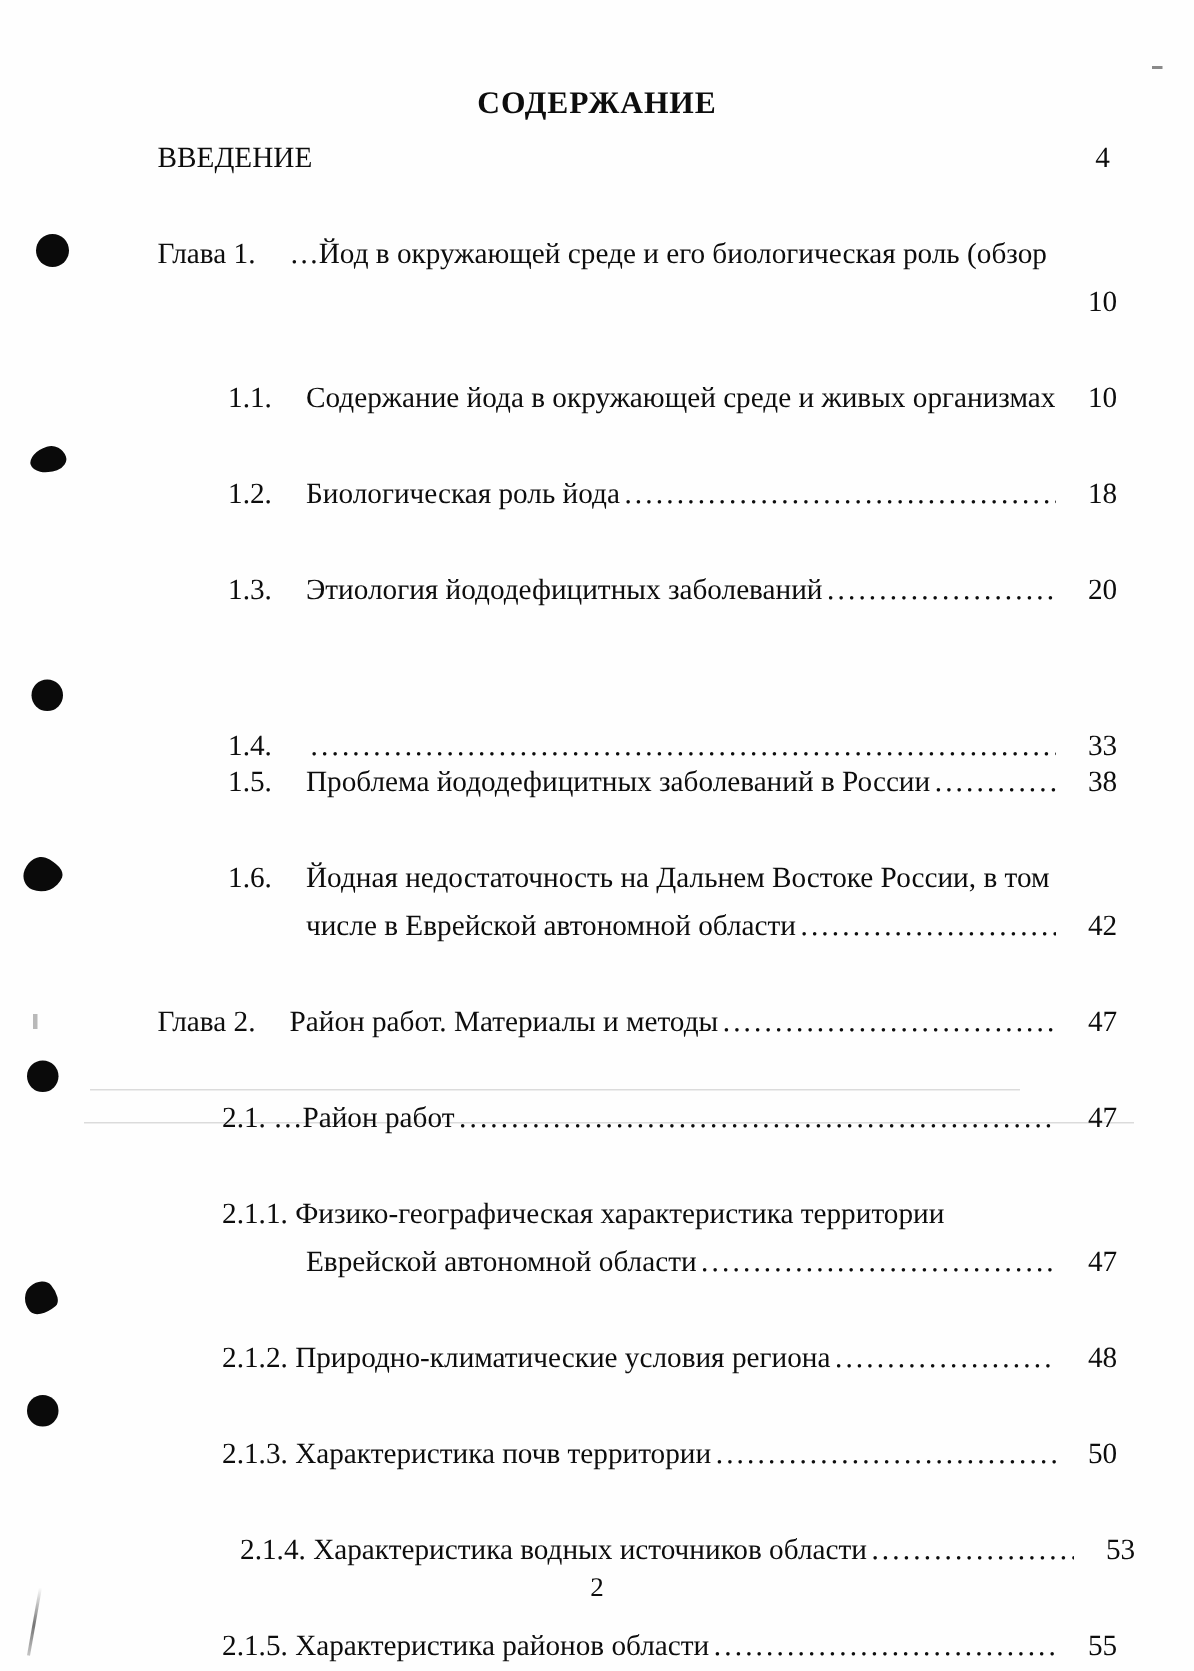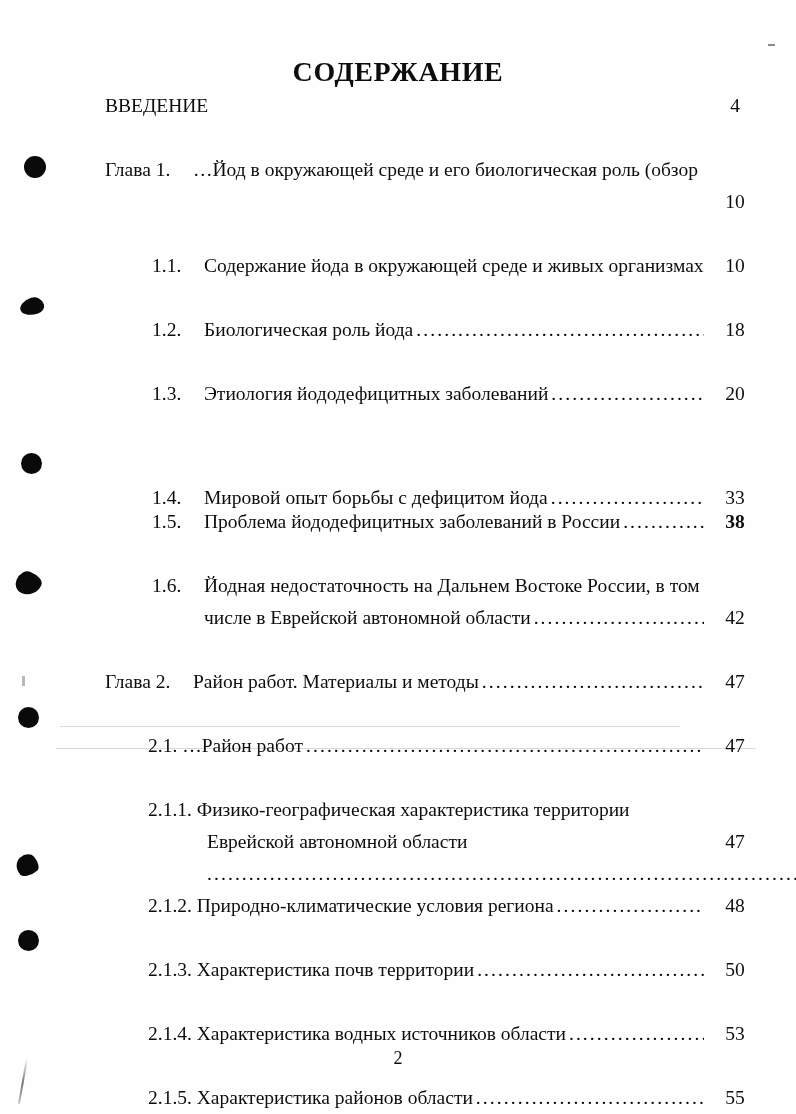--- a/index.html
+++ b/index.html
@@ -60,21 +60,21 @@
     pointer-events: none;
   }
 
   
   #title {
     position: absolute;
     top: 56px;
     left: 0;
     width: 796px;
     text-align: center;
-    font-size: 28px;
+    font-size: 21px;
     font-weight: bold;
     letter-spacing: .6px;
   }
 
   #toc {
     position: absolute;
     top: 90px;
     left: 0;
     width: 796px;
   }
@@ -205,34 +205,33 @@
             <span class="txt">Этиология йододефицитных заболеваний</span>
             <span class="leader"></span>
           </span>
           <span class="pageno" style="left: 712px;">20</span>
         </div>
       </div>
       <div class="entry">
         <div class="ln" style="position: absolute; left: 0px; top: 192px; width: 796px; margin-top: 40px;">
           <span class="num" style="left: 152px;">1.4.</span>
           <span class="body" style="left: 204px; width: 500px;">
-            <span class="txt">Мировой опыт борьбы с дефицитом йода</span>
             <span class="leader"></span>
           </span>
           <span class="pageno" style="left: 712px;">33</span>
         </div>
       </div>
       <div class="entry">
         <div class="ln" style="position: absolute; left: 0px; top: 224px; width: 796px;">
           <span class="num" style="left: 152px;">1.5.</span>
           <span class="body" style="left: 204px; width: 500px;">
             <span class="txt">Проблема йододефицитных заболеваний в России</span>
             <span class="leader"></span>
           </span>
-          <span class="pageno" style="left: 712px; font-weight: bold;">38</span>
+          <span class="pageno" style="left: 712px;">38</span>
         </div>
       </div>
       <div class="entry">
         <div class="ln" style="position: absolute; left: 0px; top: 256px; width: 796px;">
           <span class="num" style="left: 152px;">1.6.</span>
           <span class="body no-leader" style="left: 204px; width: 500px;">
             <span class="txt">Йодная недостаточность на Дальнем Востоке России, в том</span>
           </span>
         </div>
         <div class="ln" style="position: absolute; left: 0px; top: 288px; width: 736px;">
@@ -262,21 +261,21 @@
           <span class="pageno" style="left: 712px;">47</span>
         </div>
       </div>
       <div class="entry">
         <div class="ln" style="position: absolute; left: 0px; top: 384px; width: 796px;">
           <span class="body no-leader" style="left: 148px; width: 556px;">
             <span class="txt">2.1.1. Физико-географическая характеристика территории</span>
           </span>
         </div>
         <div class="ln" style="position: absolute; left: 0px; top: 416px; width: 796px;">
-          <span class="body" style="left: 204px; width: 500px; flex-direction: column;">
+          <span class="body" style="left: 204px; width: 500px;">
             <span class="txt">Еврейской автономной области</span>
             <span class="leader"></span>
           </span>
           <span class="pageno" style="left: 712px;">47</span>
         </div>
       </div>
       <div class="entry">
         <div class="ln" style="position: absolute; left: 0px; top: 448px; width: 796px;">
           <span class="body" style="left: 148px; width: 556px;">
             <span class="txt">2.1.2. Природно-климатические условия региона</span>
@@ -288,21 +287,21 @@
       <div class="entry">
         <div class="ln" style="position: absolute; left: 0px; top: 480px; width: 796px;">
           <span class="body" style="left: 148px; width: 556px;">
             <span class="txt">2.1.3. Характеристика почв территории</span>
             <span class="leader"></span>
           </span>
           <span class="pageno" style="left: 712px;">50</span>
         </div>
       </div>
       <div class="entry">
-        <div class="ln" style="position: absolute; left: 0px; top: 512px; width: 641px;">
+        <div class="ln" style="position: absolute; left: 12px; top: 512px; width: 641px;">
           <span class="body" style="left: 148px; width: 556px;">
             <span class="txt">2.1.4. Характеристика водных источников области</span>
             <span class="leader"></span>
           </span>
           <span class="pageno" style="left: 712px;">53</span>
         </div>
       </div>
       <div class="entry">
         <div class="ln" style="position: absolute; left: 0px; top: 544px; width: 796px;">
           <span class="body" style="left: 148px; width: 556px;">

